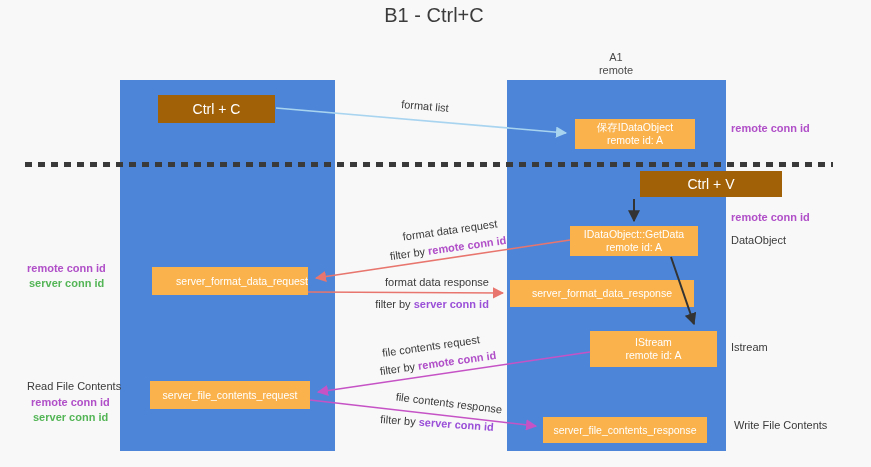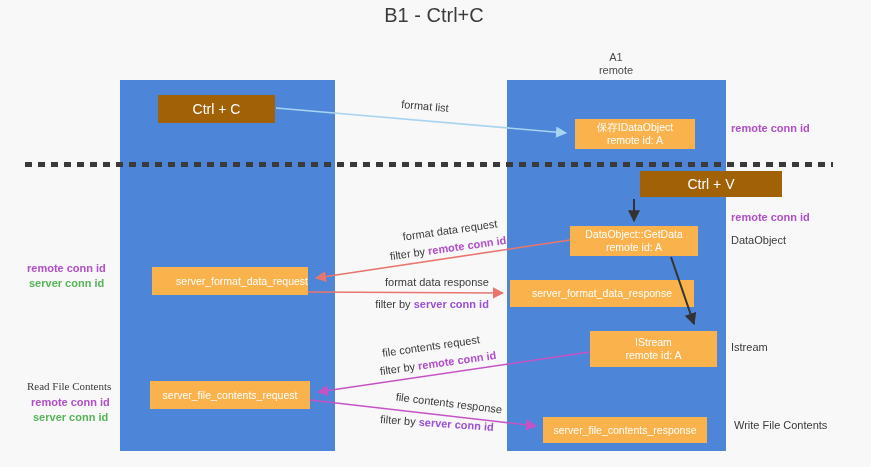--- a/index.html
+++ b/index.html
@@ -81,21 +81,21 @@
   <div class="box orange" style="left:575px;top:119px;width:120px;height:30px;">
     <div>保存IDataObject</div>
     <div>remote id: A</div>
   </div>
 
   <div class="box green" style="left:600px;top:171px;width:142px;height:26px;margin-left:40px;">
     <div>Ctrl + V</div>
   </div>
 
   <div class="box orange" style="left:570px;top:226px;width:128px;height:30px;">
-    <div>DataObject::GetData</div>
+    <div>IDataObject::GetData</div>
     <div>remote id: A</div>
   </div>
 
   <div class="box orange" style="left:152px;top:267px;width:156px;height:28px;align-items:flex-end;">
     <div>server_format_data_request</div>
   </div>
 
   <div class="box orange" style="left:510px;top:280px;width:184px;height:27px;">
     <div>server_format_data_response</div>
   </div>
@@ -131,21 +131,21 @@
   </div>
 
   <div class="alabel" style="left:339px;top:397px;transform:rotate(7deg);">file contents response</div>
   <div class="alabel" style="left:327px;top:417px;transform:rotate(4deg);">
     <span>filter by </span><span class="hl-purple2">server conn id</span>
   </div>
 
   <div class="mlabel purple" style="left:27px;top:262px;">remote conn id</div>
   <div class="mlabel greent" style="left:29px;top:277px;">server conn id</div>
 
-  <div class="mlabel" style="left:27px;top:380px;font-family:Liberation Serif, serif;">Read File Contents</div>
+  <div class="mlabel" style="left:27px;top:380px;">Read File Contents</div>
   <div class="mlabel purple" style="left:31px;top:396px;">remote conn id</div>
   <div class="mlabel greent" style="left:33px;top:411px;">server conn id</div>
 
   <div class="mlabel purple" style="left:731px;top:122px;">remote conn id</div>
   <div class="mlabel purple" style="left:731px;top:211px;">remote conn id</div>
   <div class="mlabel" style="left:731px;top:234px;">DataObject</div>
   <div class="mlabel" style="left:731px;top:341px;">Istream</div>
   <div class="mlabel" style="left:734px;top:419px;">Write File Contents</div>
 
 </div>

